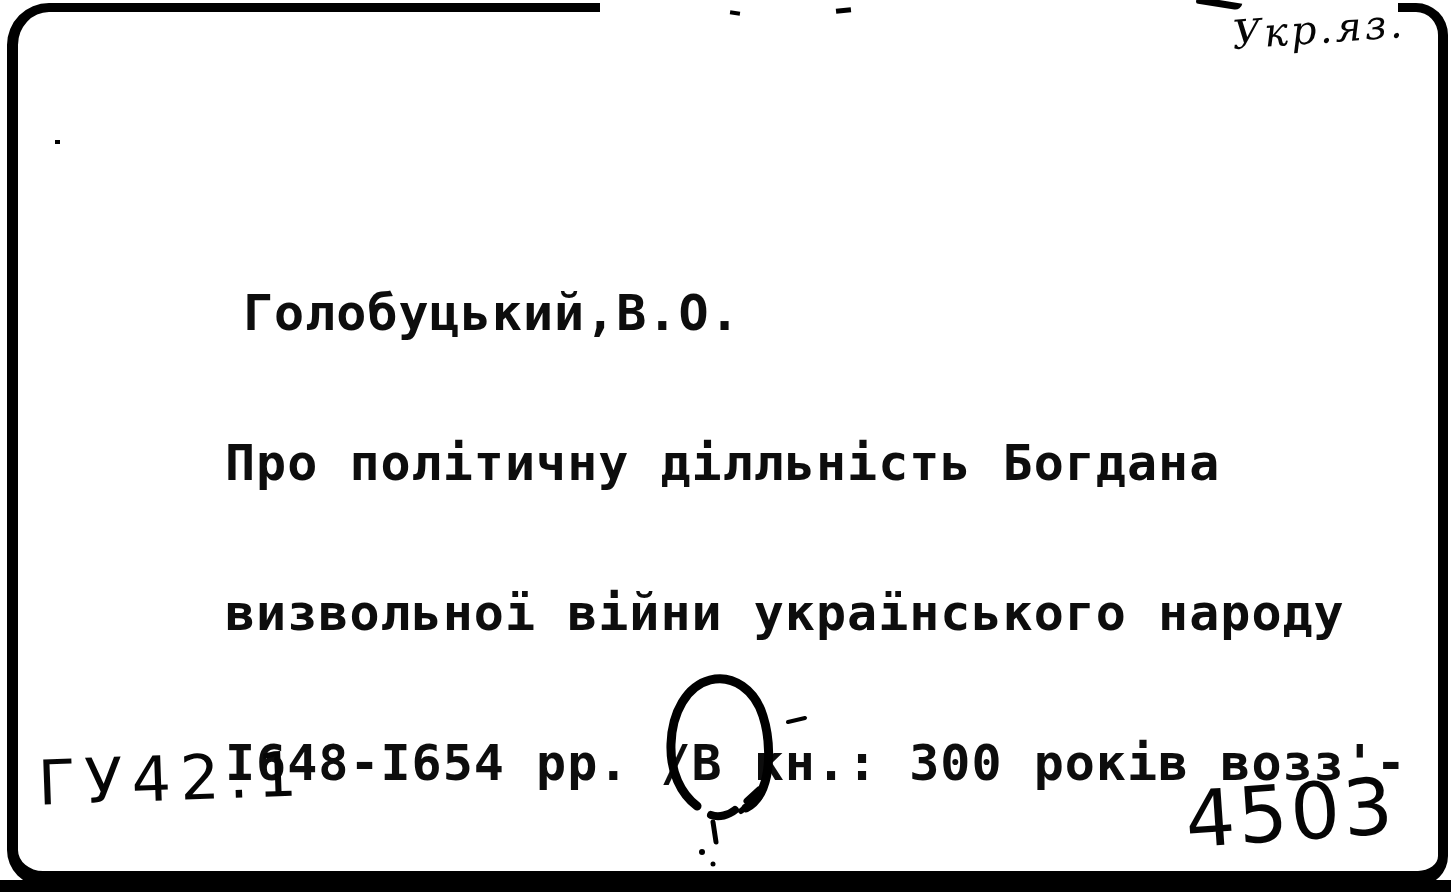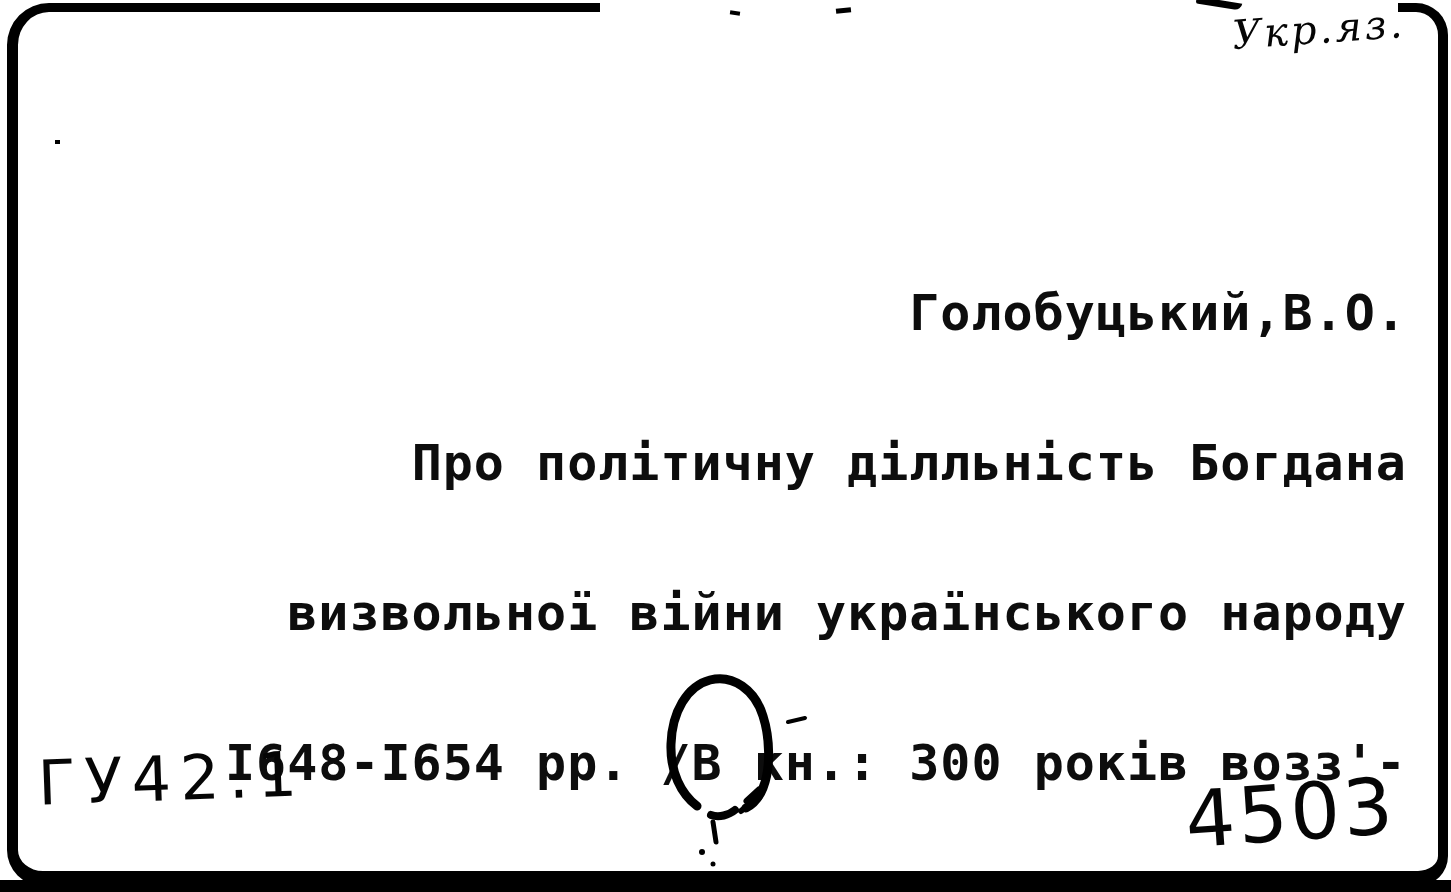--- a/index.html
+++ b/index.html
@@ -38,23 +38,23 @@
     left:225px;top:188px;
     font-family:"DejaVu Sans Mono", monospace;
     font-weight:700;
     font-size:50px;
     line-height:50px;
     letter-spacing:1px;
     color:#0d0d0d;
     white-space:pre;
     z-index:4;
   }
-  .typed-line{white-space:pre;text-align:right;}
+  .typed-line{white-space:pre;}
   .typed-line.author{margin-left:18px;}
-  .typed-line.indent{margin-left:105px;}
+  .typed-line.indent{}
   
   .handwritten{position:absolute;z-index:4;color:#050505;}
   .lang-note{
     left:1232px;top:6px;
     font-family:"DejaVu Serif", serif;
     font-style:italic;
     font-size:40px;
     letter-spacing:3px;
     transform:rotate(-4deg);
   }

